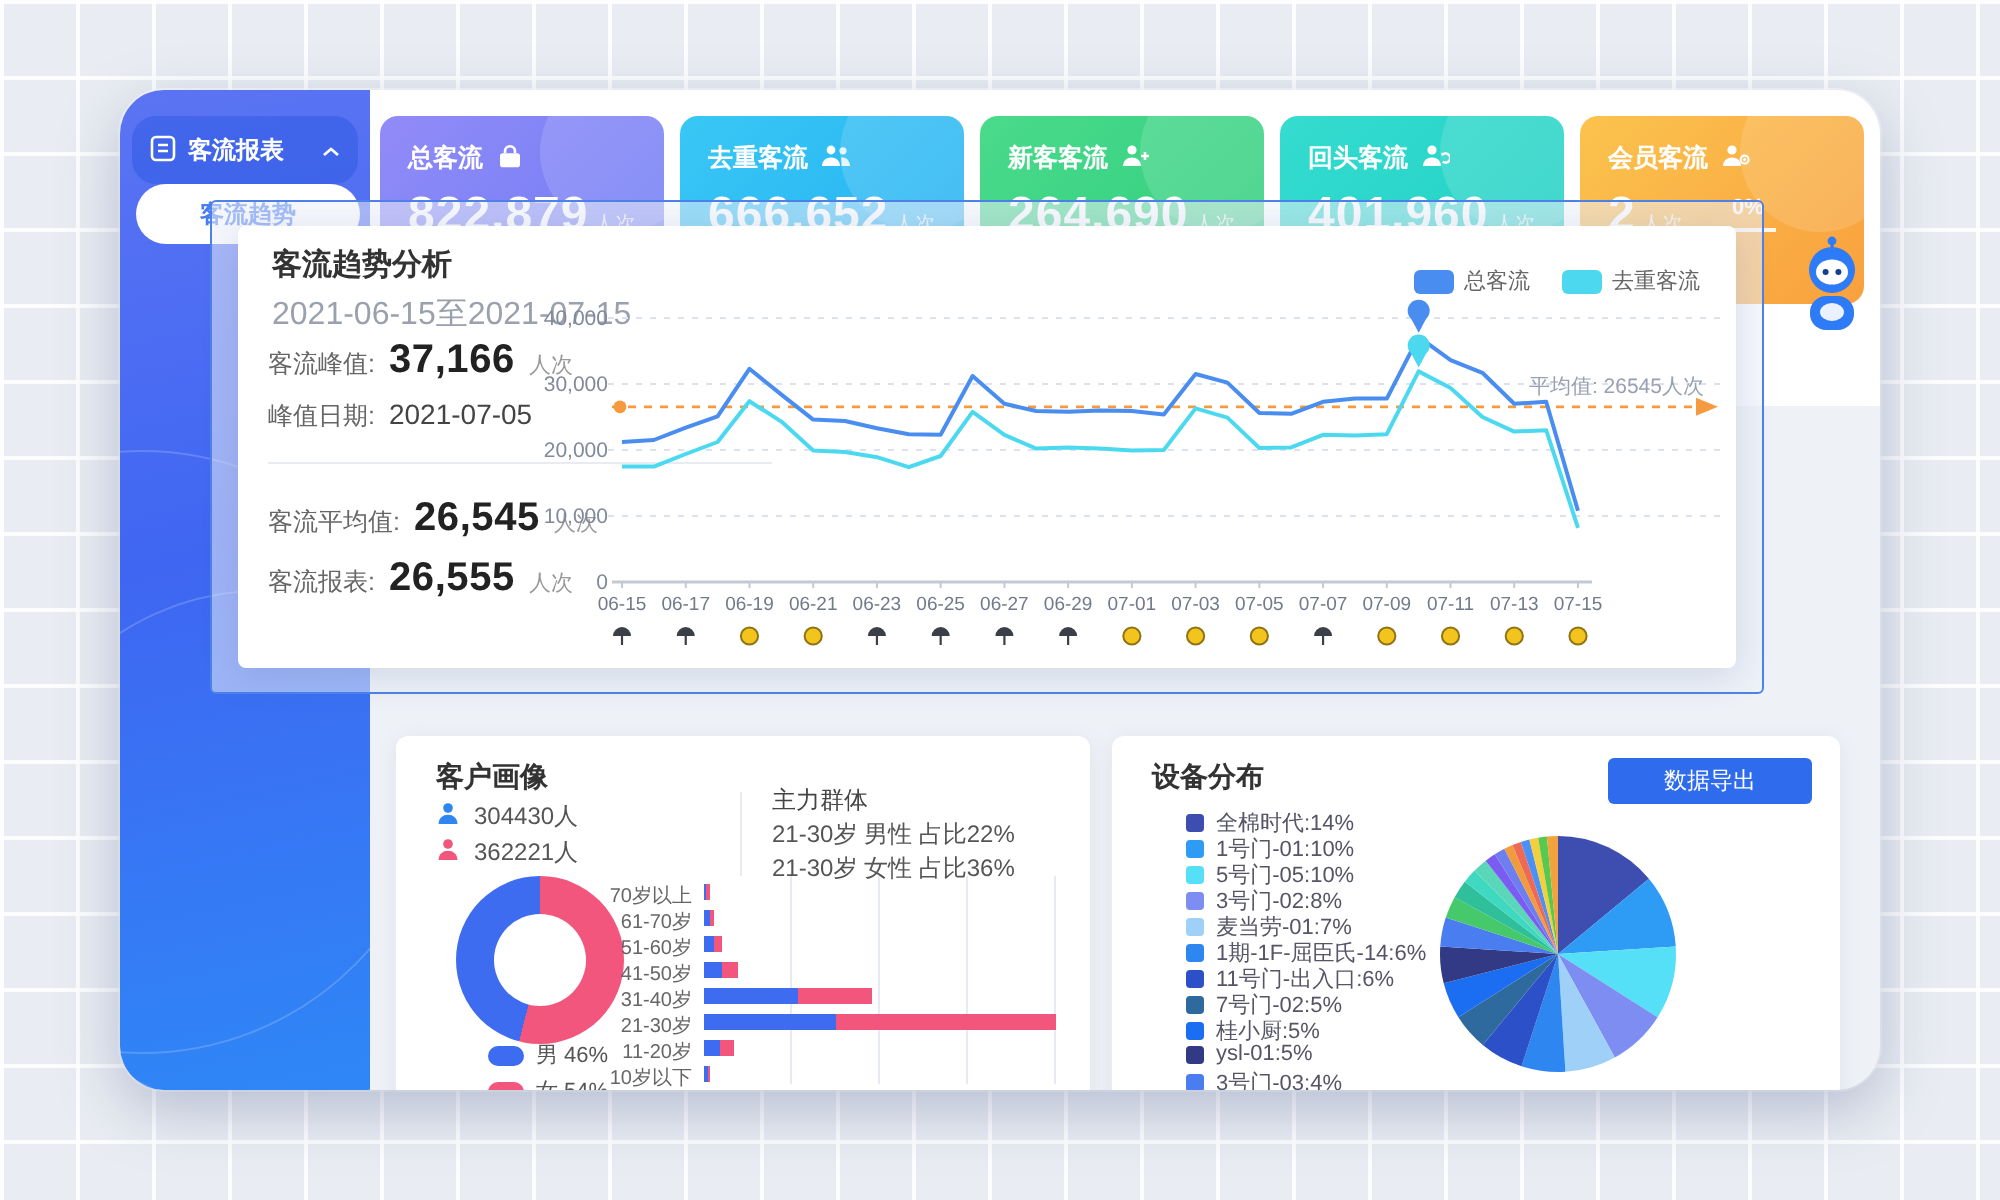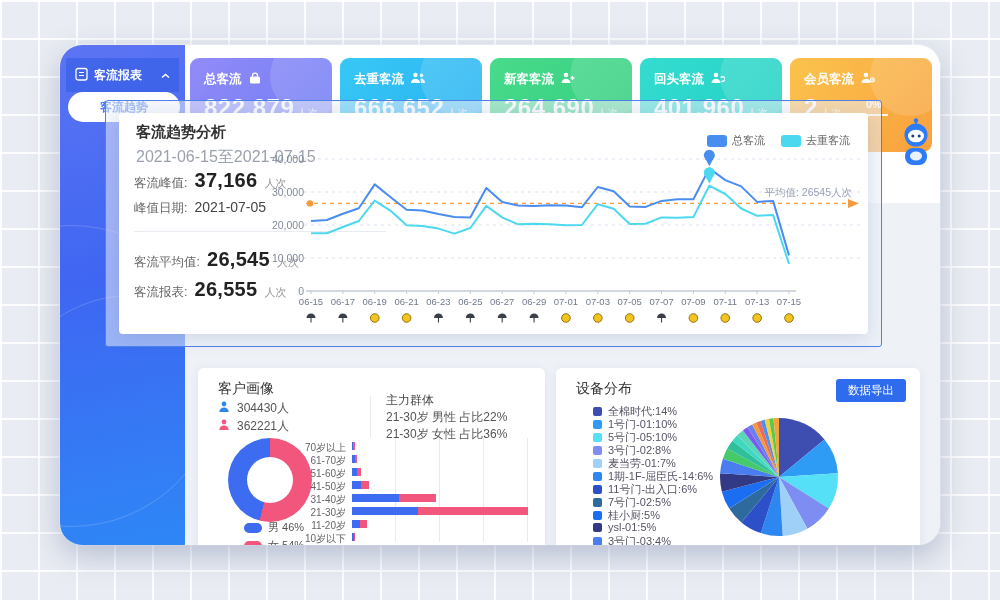--- a/index.html
+++ b/index.html
@@ -9,21 +9,21 @@
     background-size:38px 38px;}
   .dashboard{position:absolute;left:60px;top:45px;width:880px;height:500px;border-radius:22px;
     background:linear-gradient(#ffffff 0,#ffffff 158px,#eef1f6 158px);
     box-shadow:0 10px 30px rgba(105,120,160,.40),0 0 0 1px rgba(255,255,255,.6);overflow:hidden;}
   
   .sidebar{position:absolute;left:0;top:0;width:125px;height:100%;
     background:linear-gradient(168deg,#5b74f3 0%,#3f66f2 46%,#2e87f6 100%);overflow:hidden;}
   .side-decor1,.side-decor2{position:absolute;border-radius:50%;border:1px solid rgba(255,255,255,.18);}
   .side-decor1{width:260px;height:260px;left:-60px;top:250px;}
   .side-decor2{width:300px;height:300px;left:-140px;top:180px;}
-  .side-header{position:absolute;left:6px;top:13px;width:113px;height:34px;border-radius:0;
+  .side-header{position:absolute;left:6px;top:13px;width:113px;height:34px;border-radius:12px;
     background:rgba(16,74,214,.30);display:flex;align-items:center;gap:6px;padding:0 9px;box-sizing:border-box;
     color:#fff;font-size:12px;font-weight:bold;cursor:pointer;}
   .side-header .chev{margin-left:auto;}
   .side-pill{position:absolute;left:8px;top:47px;width:112px;height:30px;border-radius:15px;background:#fff;
     color:#4a7df5;font-size:12px;font-weight:bold;display:flex;align-items:center;justify-content:center;cursor:pointer;}
   .side-item{position:absolute;left:0;width:125px;height:24px;color:rgba(255,255,255,.92);font-size:12px;
     padding-left:80px;box-sizing:border-box;cursor:pointer;}
   
   .card{position:absolute;top:13px;width:142px;height:94px;border-radius:9px;color:#fff;overflow:hidden;cursor:pointer;}
   .card:after{content:"";position:absolute;right:-18px;top:-22px;width:80px;height:80px;border-radius:50%;
@@ -46,42 +46,42 @@
   .stat-value-big{font-size:20px;font-weight:bold;color:#222;letter-spacing:.3px;}
   .stat-value-sm{font-size:14px;color:#444;}
   .stat-unit{font-size:11px;color:#999;}
   .m-divider{width:252px;height:1px;background:#e8ebf2;margin:14px 0 16px 0;}
   .m-legend{position:absolute;right:18px;top:20px;display:flex;gap:16px;align-items:center;}
   .m-legend .li{display:flex;align-items:center;gap:5px;font-size:11px;color:#666;cursor:pointer;}
   .m-legend .sw{width:20px;height:12px;border-radius:3px;}
   .trend-chart{position:absolute;left:137px;top:16px;}
   
   .panel{position:absolute;background:#fff;border-radius:6px;box-shadow:0 2px 10px rgba(120,135,170,.12);}
-  .p-title{position:absolute;left:20px;top:12px;font-size:14px;font-weight:normal;color:#333;}
+  .p-title{position:absolute;left:20px;top:12px;font-size:14px;font-weight:bold;color:#333;}
   
   .pp-count{position:absolute;left:20px;display:flex;align-items:center;gap:7px;font-size:12px;color:#555;}
   .pp-vline{position:absolute;left:172px;top:28px;width:1px;height:42px;background:#e8ebf2;}
   .pp-group{position:absolute;left:188px;top:24px;font-size:12px;color:#555;line-height:17px;}
   .pp-group .g-title{color:#444;}
   .donut{position:absolute;left:30px;top:70px;width:84px;height:84px;border-radius:50%;}
   .donut .hole{position:absolute;left:19px;top:19px;width:46px;height:46px;border-radius:50%;background:#fff;}
   .d-leg{position:absolute;left:46px;display:flex;align-items:center;gap:6px;font-size:11px;color:#555;}
   .d-leg .sw{width:18px;height:10px;border-radius:5px;}
   .bars{position:absolute;left:0;top:66px;width:340px;}
   .bar-grid{position:absolute;left:154px;top:4px;width:178px;height:104px;
     background:repeating-linear-gradient(to right,transparent 0 43px,#e6eaf2 43px 44px);}
   .bar-row{position:absolute;left:0;height:13px;width:340px;}
   .bar-label{position:absolute;left:0;top:1px;width:148px;text-align:right;font-size:10px;color:#666;}
   .bar-track{position:absolute;left:154px;top:2px;height:8px;display:flex;}
   .seg{height:8px;}
   
   .dev-leg-row{position:absolute;left:18px;display:flex;align-items:center;gap:6px;font-size:11px;color:#556;padding-left:19px;}
   .dev-leg-row .sw{width:9px;height:9px;border-radius:2px;flex:none;}
   .export-btn{position:absolute;right:14px;top:11px;background:#2f6bed;color:#fff;font-size:11.5px;
-    padding:4px 12px;border-radius:3px;border:none;cursor:pointer;}
+    padding:4px 28px;border-radius:3px;border:none;cursor:pointer;}
   .pie-svg{position:absolute;left:158px;top:44px;}
   .robot{position:absolute;left:898px;top:118px;z-index:25;cursor:pointer;}
 </style>
 </head>
 <body>
 
 <div class="page">
   <div class="dashboard">
 
     <div class="sidebar">

